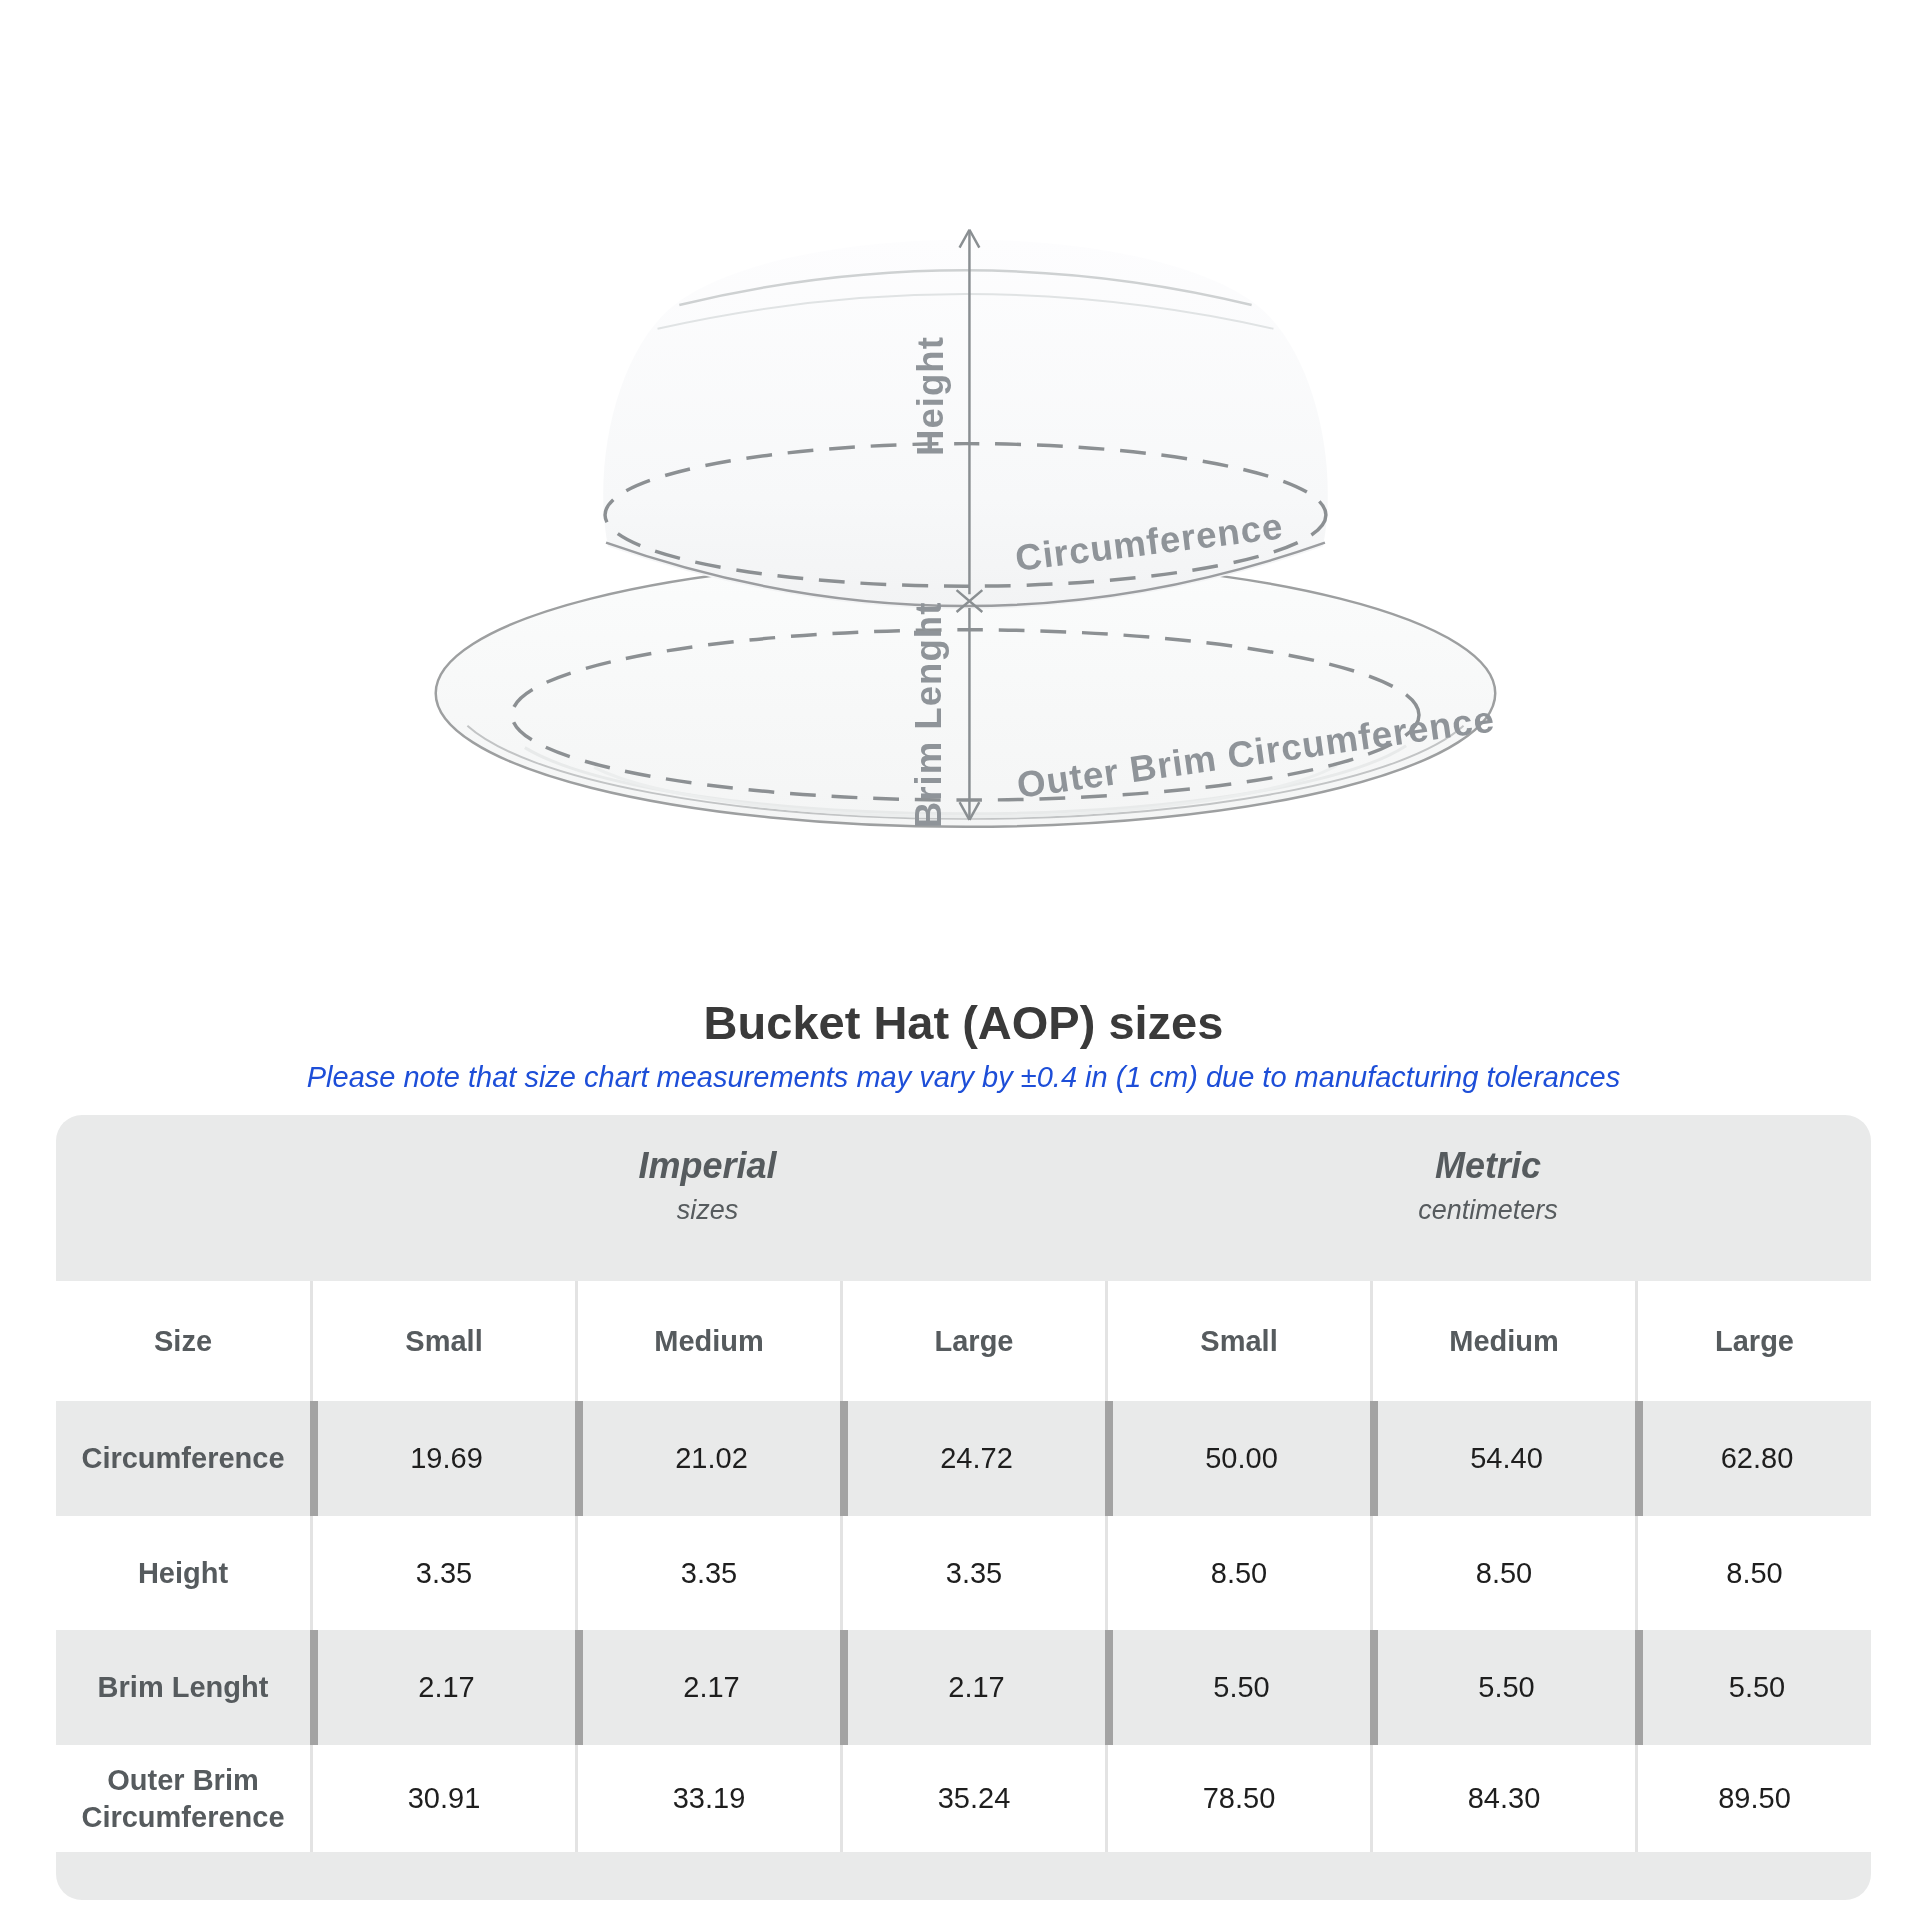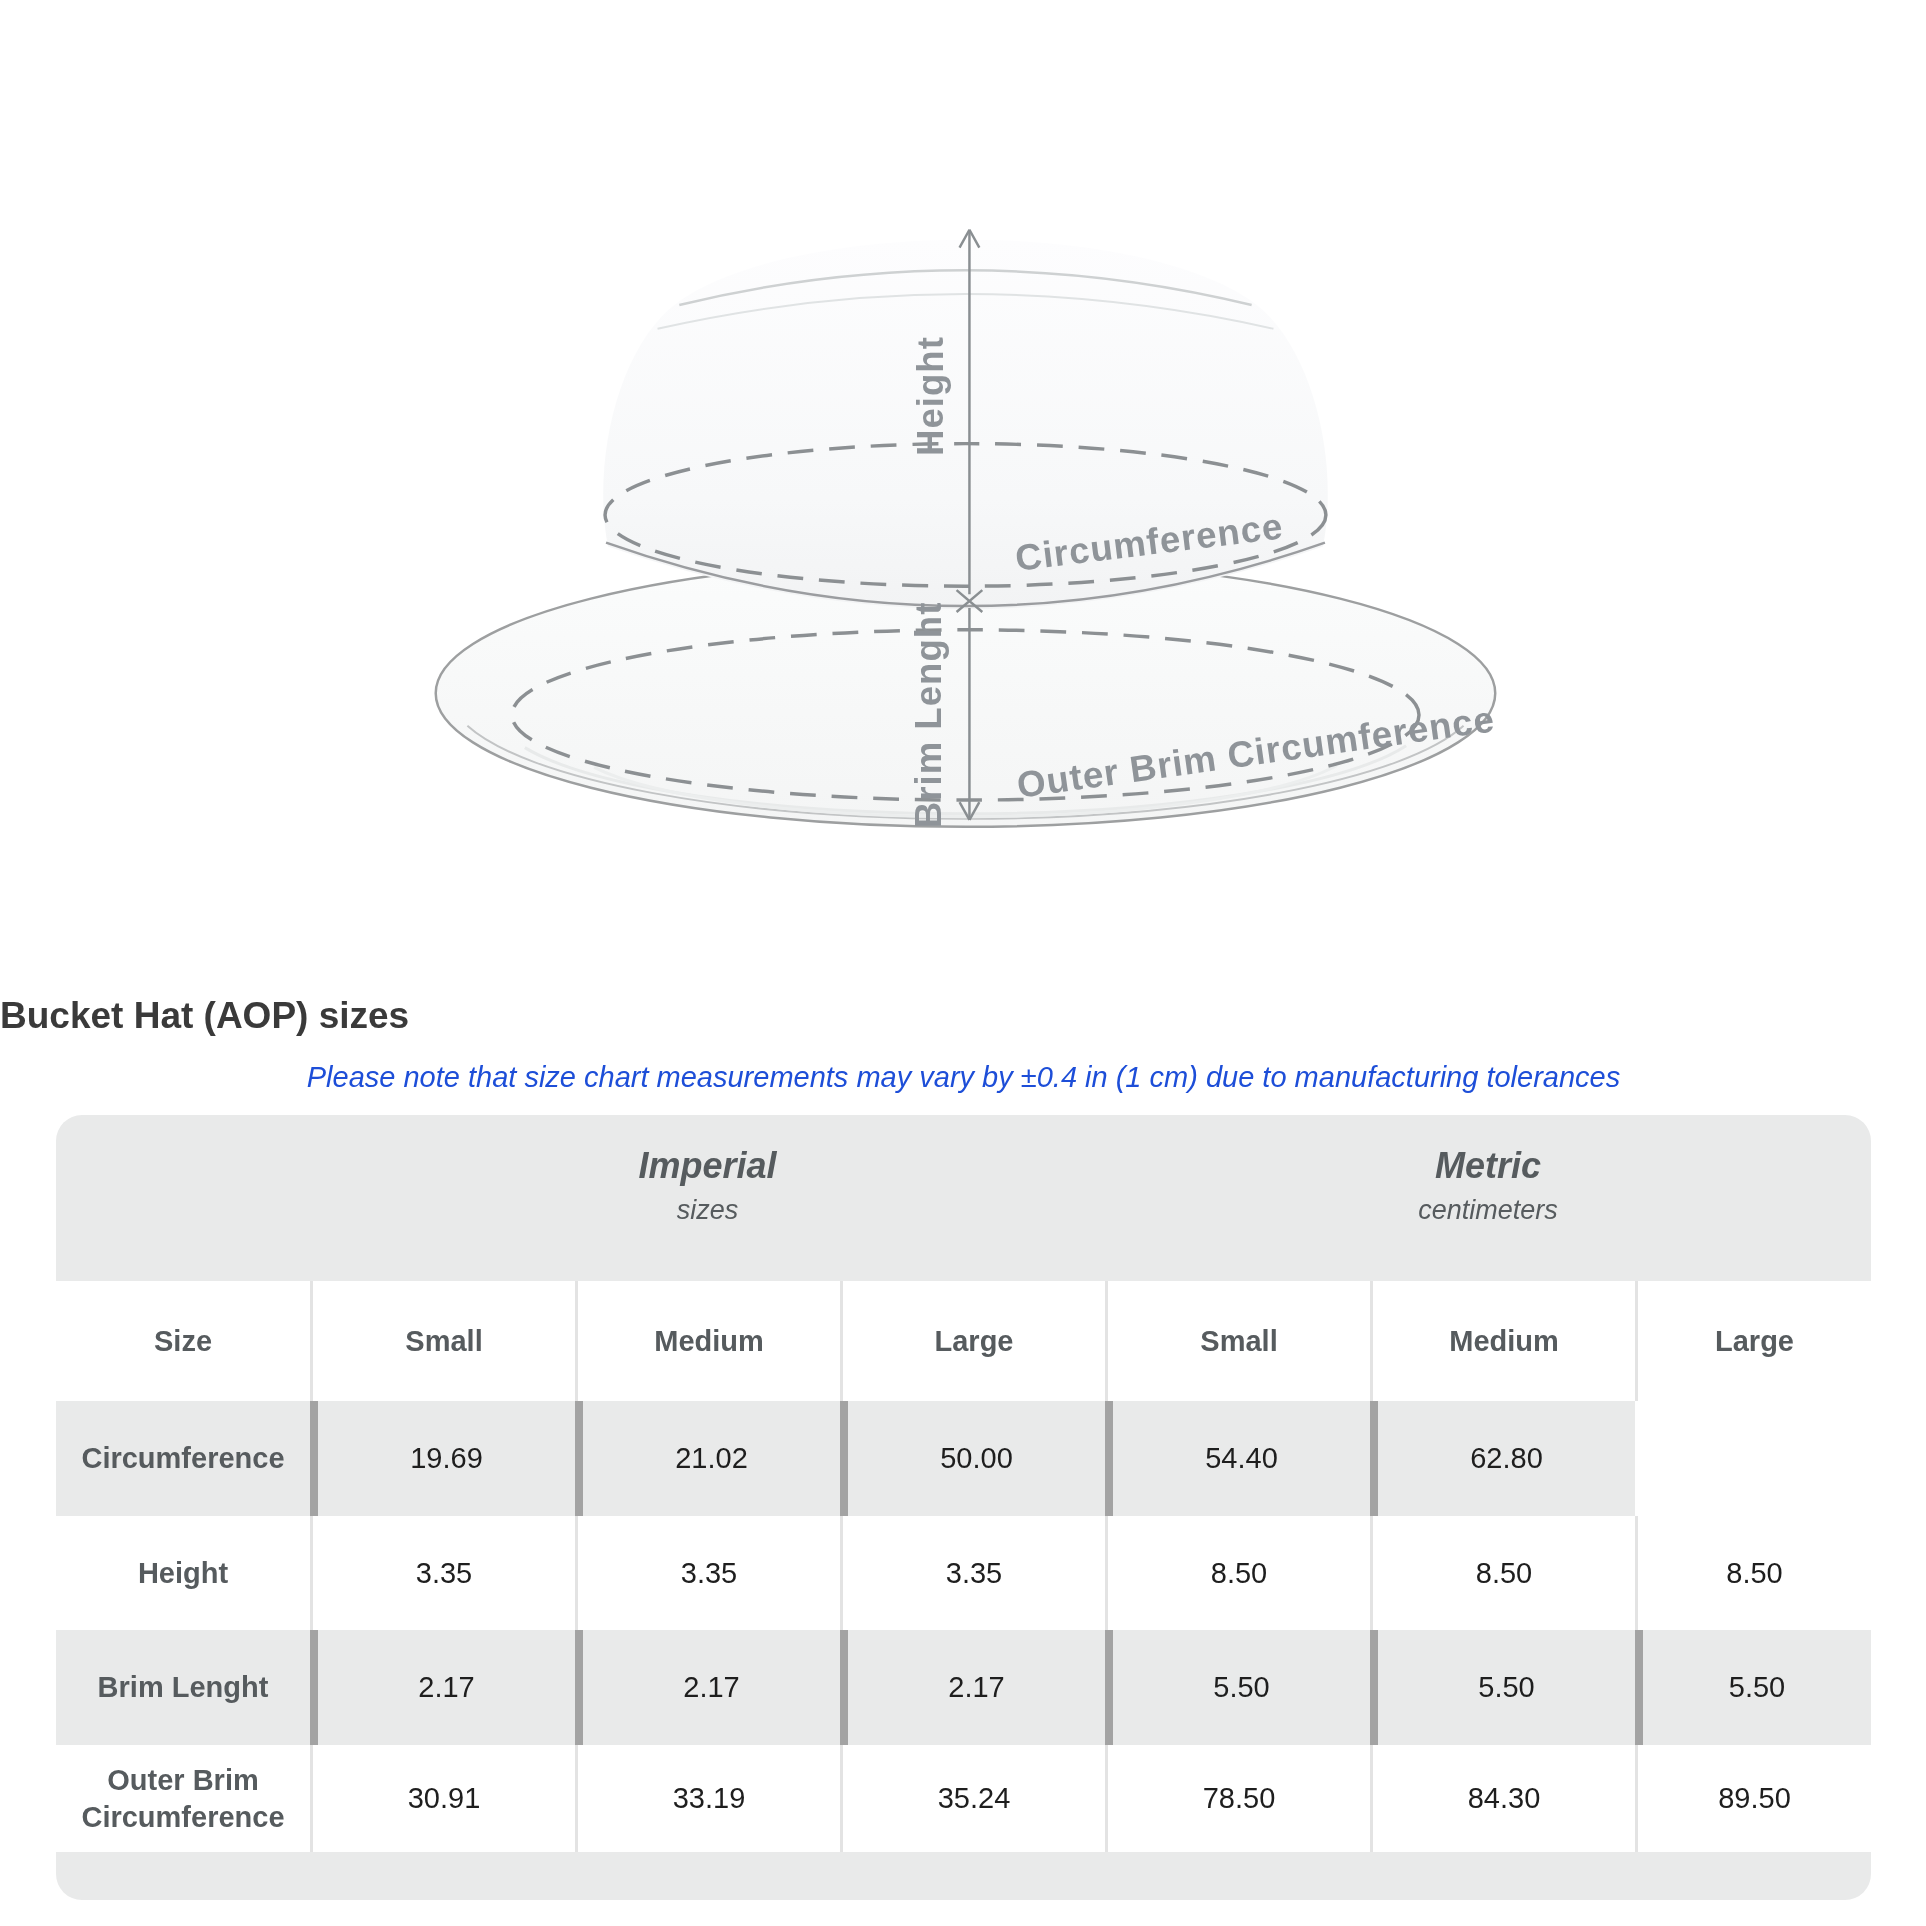--- a/index.html
+++ b/index.html
@@ -13,21 +13,21 @@
   .hat-figure { position:absolute; left:0; top:0; width:1927px; height:911px; }
   .hat-figure svg { display:block; }
   text.annot {
     font-family:"Liberation Sans", sans-serif;
     font-weight:bold; font-size:37px; fill:#8f9499; letter-spacing:1px;
   }
 
   
   .chart-title {
     position:absolute; left:0; top:1005; top:995px; width:1927px;
-    text-align:left; font-size:37px; font-weight:bold; color:#3a3a3a;
+    text-align:center; font-size:47px; font-weight:bold; color:#3a3a3a;
   }
   .chart-subtitle {
     position:absolute; left:0; top:1061px; width:1927px;
     text-align:center; font-size:29px; font-style:italic; color:#1d4ed8;
   }
 
   
   .size-table { position:absolute; left:56px; top:1115px; width:1815px; }
 
   .unit-band {
@@ -155,20 +155,21 @@
       <div class="cell-label">Large</div>
       <div class="cell-label">Small</div>
       <div class="cell-label">Medium</div>
       <div class="cell-label">Large</div>
     </div>
 
     <div class="trow gray r-116">
       <div class="cell-label">Circumference</div>
       <div class="cell-value">19.69</div>
       <div class="cell-value">21.02</div>
+      <div class="cell-value">24.72</div>
       <div class="cell-value">50.00</div>
       <div class="cell-value">54.40</div>
       <div class="cell-value">62.80</div>
     </div>
 
     <div class="trow white r-115">
       <div class="cell-label">Height</div>
       <div class="cell-value">3.35</div>
       <div class="cell-value">3.35</div>
       <div class="cell-value">3.35</div>

